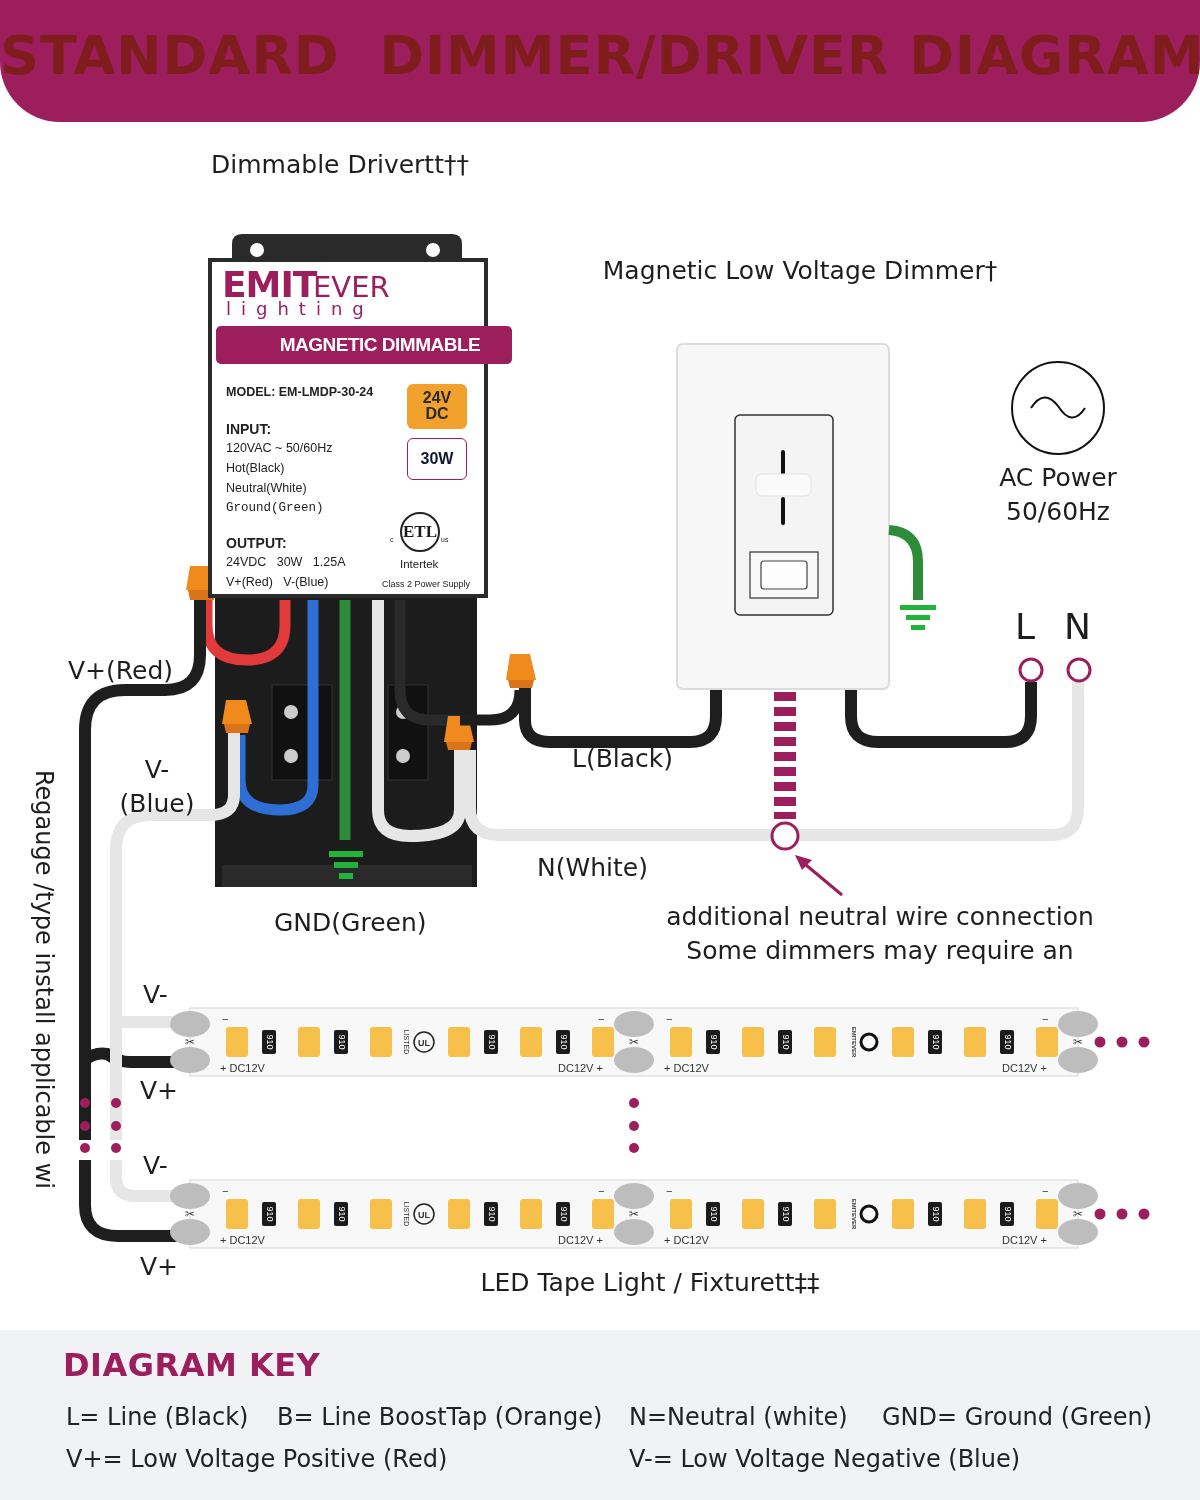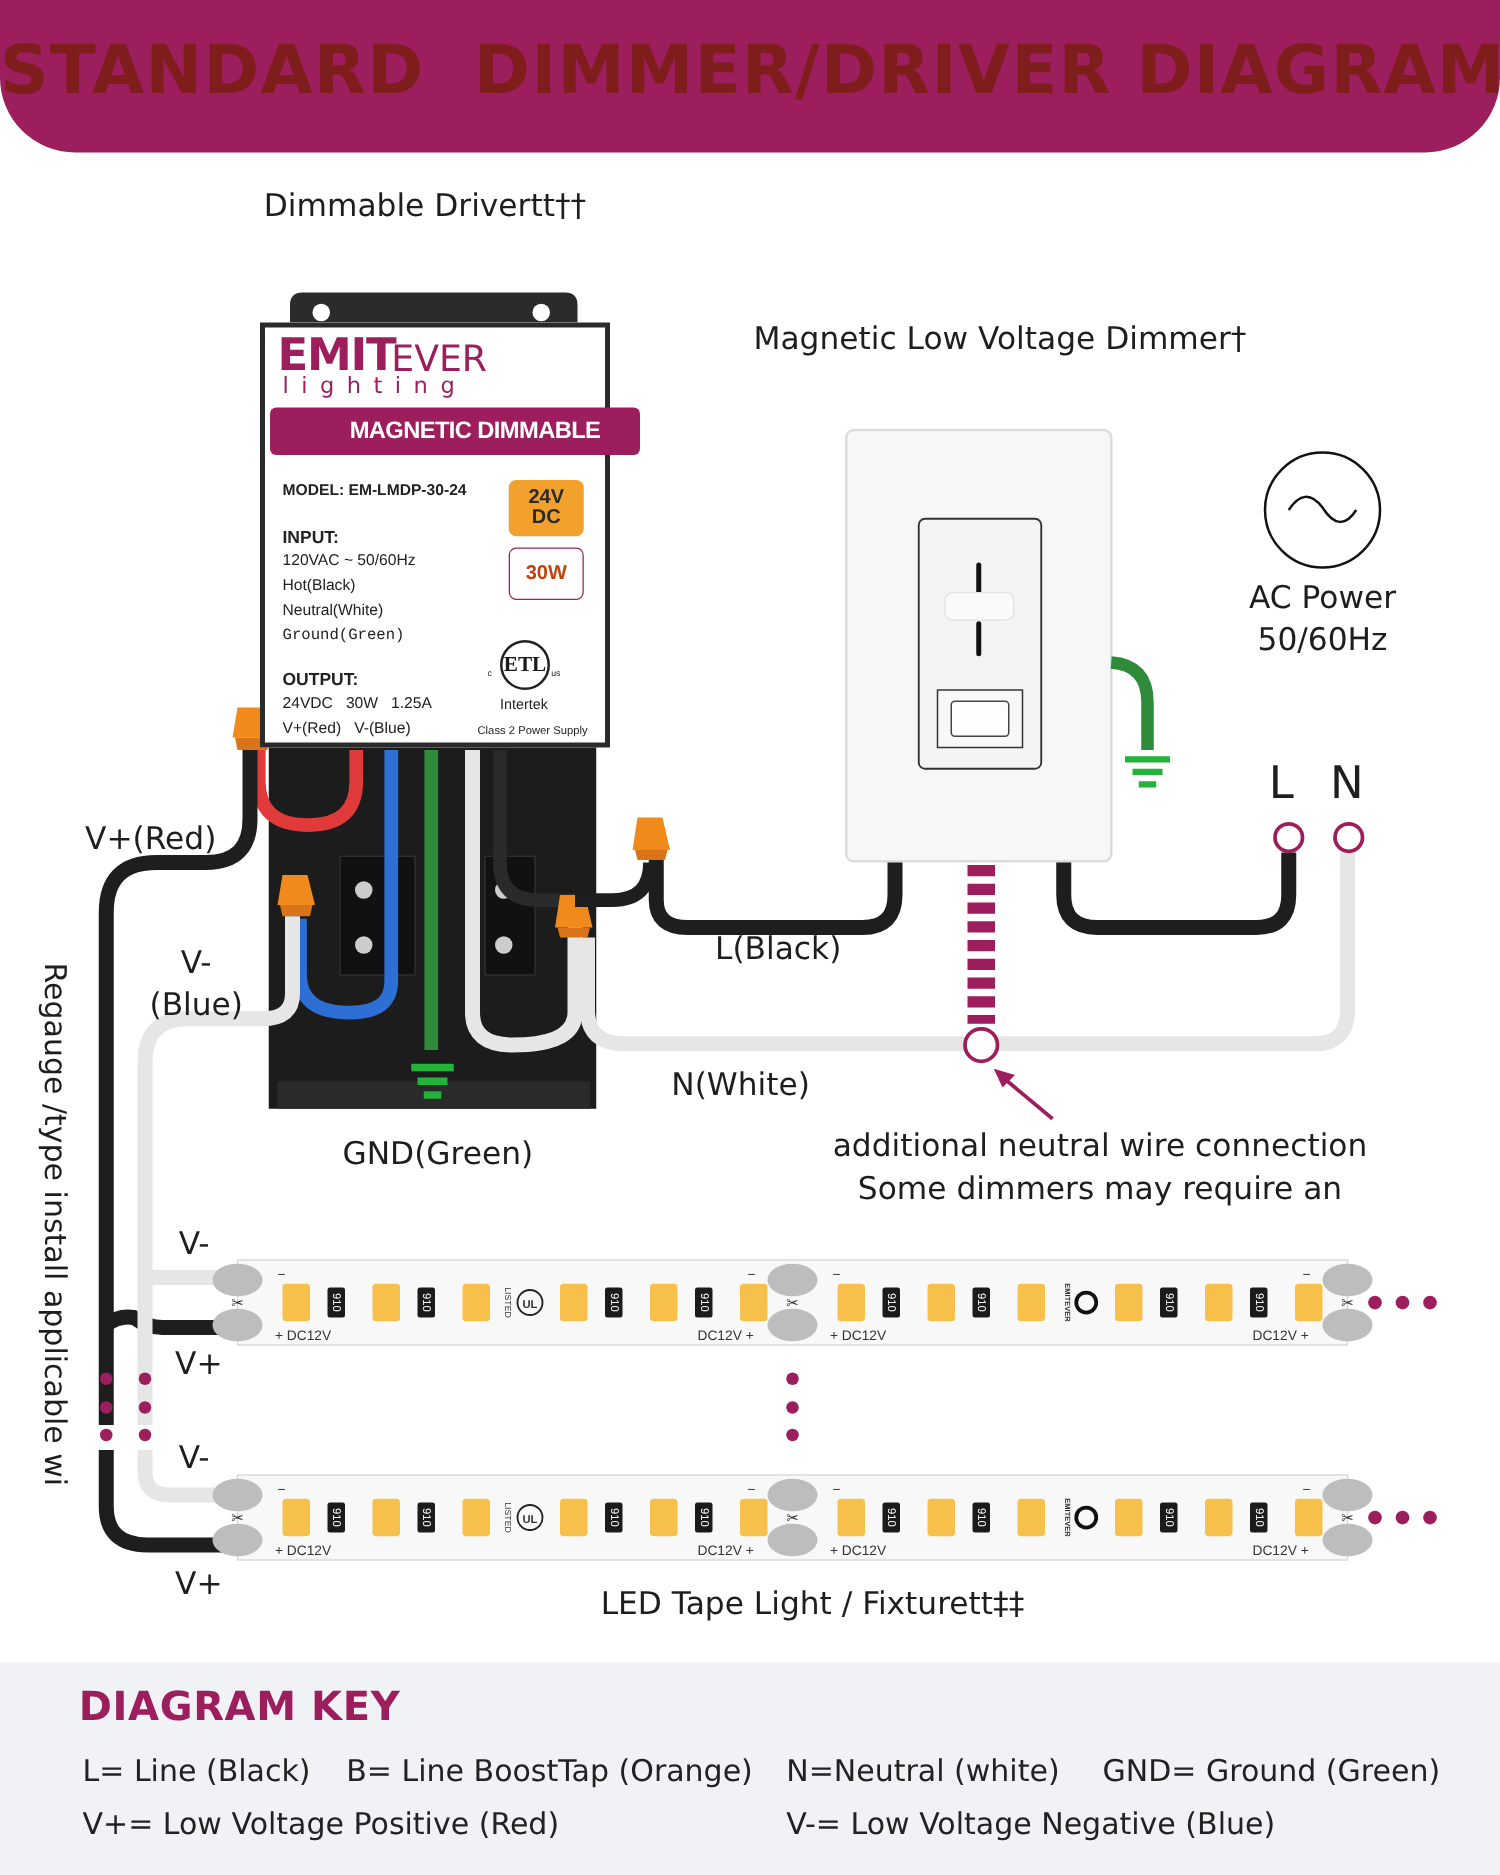--- a/index.html
+++ b/index.html
@@ -23,21 +23,21 @@
   .drv-banner { left: 216px; top: 326px; width: 264px; height: 38px; background: #9c1e5c; border-radius: 5px;
                 color: #fff; font-weight: bold; font-size: 19px; text-align: center; line-height: 38px;
                 font-family: "Liberation Sans", sans-serif; letter-spacing: -0.5px; padding-left: 32px; }
   .drv-text { font-family: "Liberation Sans", sans-serif; font-size: 12.5px; color: #222; white-space: nowrap; }
   .drv-bold { font-weight: bold; font-size: 14px; }
   .badge-v { left: 407px; top: 384px; width: 60px; height: 45px; background: #f2a12c; border-radius: 6px;
              font-family: "Liberation Sans", sans-serif; font-weight: bold; font-size: 16px; line-height: 16px;
              text-align: center; padding-top: 6px; box-sizing: border-box; color: #2a2a2a; }
   .badge-w { left: 407px; top: 438px; width: 60px; height: 42px; border: 1.5px solid #9c1e5c; border-radius: 6px;
              font-family: "Liberation Sans", sans-serif; font-weight: bold; font-size: 16px; line-height: 40px;
-             text-align: center; color: #c2410c; box-sizing: border-box; }
+             text-align: center; color: #0f172a; box-sizing: border-box; }
   .etl { left: 400px; top: 512px; width: 40px; height: 40px; border: 2.5px solid #222; border-radius: 50%;
          box-sizing: border-box; text-align: center; font-family: "Liberation Serif", serif; font-weight: bold;
          font-size: 17px; line-height: 36px; }
   .key-area { left: 0; top: 1330px; width: 1200px; height: 170px; background: #f1f2f5; }
   .key-title { left: 63px; top: 1346px; font-size: 32px; font-weight: bold; color: #9c1e5c; letter-spacing: 0.5px; }
   .key-item { font-size: 24px; color: #222; white-space: nowrap; }
   .strip-text { font-family: "Liberation Sans", sans-serif; font-size: 11px; fill: #333; }
 </style>
 </head>
 <body>

